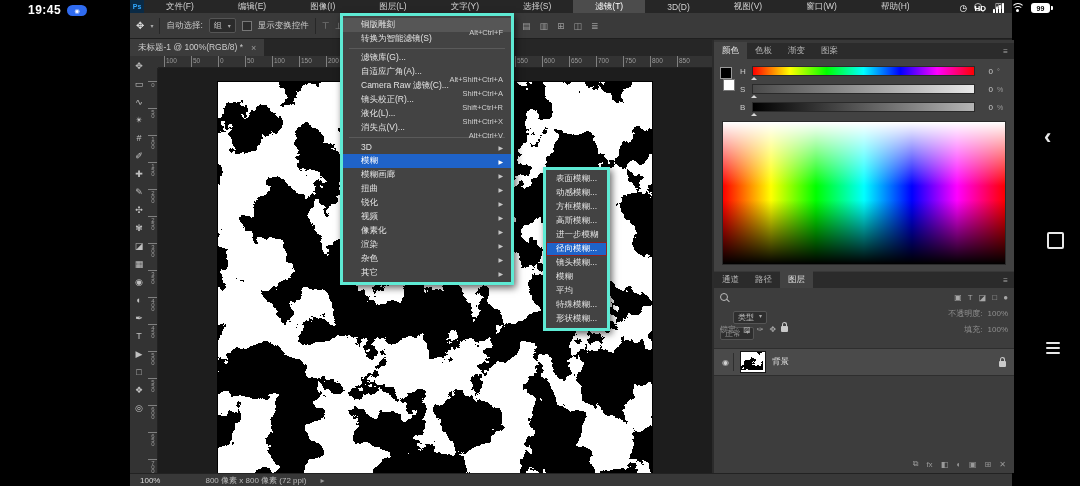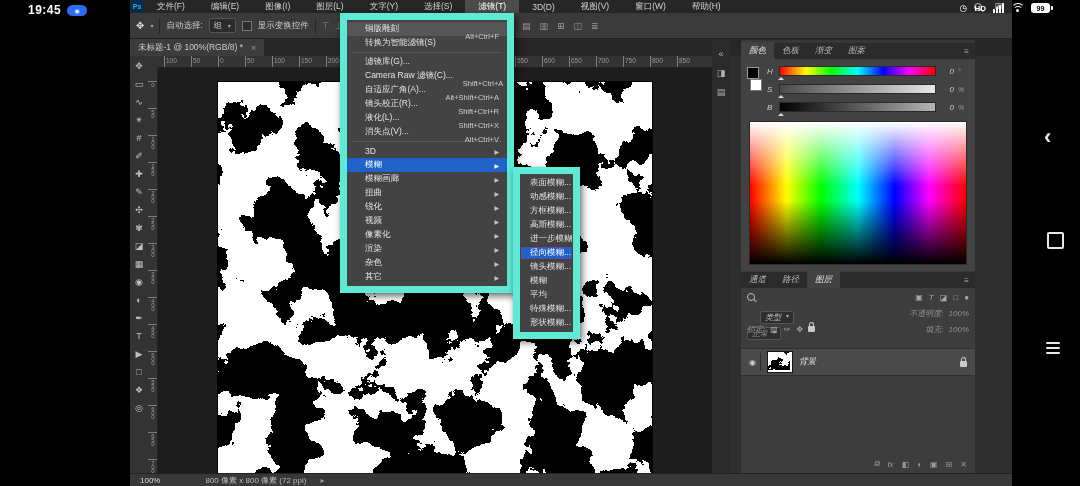--- a/index.html
+++ b/index.html
@@ -32,21 +32,21 @@
   .pn-menu{position:absolute;left:1046px;top:342px;width:14px;z-index:60;}
   .pn-menu i{display:block;height:2px;background:#e8e8e8;margin-bottom:3px;border-radius:1px;}
 
   
   #ps{position:absolute;left:130px;top:0;width:882px;height:486px;background:#2e2e2e;}
 
   .menubar{position:absolute;left:0;top:0;right:0;height:13px;background:#262626;display:flex;align-items:center;z-index:6;}
   .ps-logo{width:14px;height:13px;background:#0a2a45;color:#31a8ff;font-size:7px;font-weight:bold;
            display:flex;align-items:center;justify-content:center;flex:none;}
   .menu-items{display:flex;height:100%;}
-  .menu-item{font-size:8.5px;color:#d2d2d2;padding:0 13px;display:flex;align-items:center;white-space:nowrap;}
+  .menu-item{font-size:8.5px;color:#d2d2d2;padding:0 22px;display:flex;align-items:center;white-space:nowrap;}
   .menu-item.active{background:#4c4c4c;color:#fff;}
   .menubar-right{margin-left:auto;display:flex;gap:12px;margin-right:10px;align-items:center;}
   .search-ic{width:6px;height:6px;border:1px solid #bbb;border-radius:50%;position:relative;}
   .search-ic:after{content:"";position:absolute;width:4px;height:1px;background:#bbb;transform:rotate(45deg);right:-3px;bottom:-1px;}
   .grid-ic{font-size:9px;color:#bbb;line-height:1;}
 
   .optionsbar{position:absolute;left:0;top:13px;right:0;height:26px;background:#3a3a3a;border-bottom:1px solid #1f1f1f;
               display:flex;align-items:center;font-size:8.5px;color:#c8c8c8;gap:6px;padding:0 6px;z-index:1;box-sizing:border-box;}
   .ob-tool{font-size:10px;color:#ddd;}
   .ob-sep{width:1px;height:16px;background:#272727;}
@@ -74,21 +74,21 @@
             writing-mode:vertical-lr;text-orientation:upright;line-height:9px;letter-spacing:-2px;}
 
   .canvas{position:absolute;left:28px;top:68px;width:554px;bottom:13px;background:#1d1d1d;z-index:0;}
   .art{position:absolute;left:60px;top:14px;width:434px;height:391px;background:#fff;box-shadow:0 0 0 1px #000;}
   .art svg{display:block;}
 
   .dock-mini{position:absolute;left:582px;top:40px;width:18px;bottom:13px;background:#2b2b2b;display:flex;flex-direction:column;
              align-items:center;gap:10px;padding-top:10px;z-index:1;box-sizing:border-box;}
   .dm-icon{font-size:9px;color:#b5b5b5;line-height:1;}
 
-  .dock{position:absolute;left:611px;top:40px;width:234px;bottom:13px;background:#383838;z-index:1;font-style:italic;}
+  .dock{position:absolute;left:584px;top:40px;width:300px;bottom:13px;background:#383838;z-index:1;}
   .panel-tabs{position:absolute;left:0;right:0;height:16px;background:#2b2b2b;display:flex;align-items:flex-end;font-size:8.5px;color:#b5b5b5;}
   .color-tabs{top:3px;}
   .layers-tabs{top:232px;}
   .ptab{padding:3px 8px 2px;}
   .ptab.active{background:#424242;color:#e0e0e0;}
   .panel-burger{margin-left:auto;margin-right:6px;color:#aaa;font-size:8px;line-height:1;padding-bottom:3px;}
 
   .color-body{position:absolute;left:0;top:19px;right:0;height:212px;background:#424242;}
   .cp-swatches{position:absolute;left:6px;top:8px;width:14px;height:40px;}
   .cp-fg{position:absolute;left:0;top:0;width:10px;height:10px;background:#000;border:1px solid #999;z-index:2;}
@@ -126,24 +126,24 @@
   .panel-footer{position:absolute;left:0;right:0;bottom:2px;height:14px;display:flex;justify-content:flex-end;gap:8px;
                 padding-right:8px;align-items:center;color:#9a9a9a;font-size:8px;}
 
   .ps-status{position:absolute;left:0;bottom:0;right:0;height:13px;background:#383838;border-top:1px solid #222;display:flex;
              align-items:center;font-size:8px;color:#bdbdbd;padding-left:10px;z-index:4;box-sizing:border-box;}
   .zoom-field{color:#ddd;}
   .doc-info{margin-left:45px;}
   .status-chev{margin-left:14px;color:#999;}
 
   
-  .dropdown{position:absolute;background:#434343;border:7px solid #5eead4;box-shadow:2px 3px 7px rgba(0,0,0,.6);
+  .dropdown{position:absolute;background:#434343;border:3px solid #5eead4;box-shadow:2px 3px 7px rgba(0,0,0,.6);
             z-index:50;font-size:8.5px;color:#e2e2e2;padding:2px 0;box-sizing:border-box;}
   #filter-menu{left:340px;top:13px;width:174px;}
-  #blur-submenu{left:513px;top:167px;width:67px;}
+  #blur-submenu{left:543px;top:167px;width:67px;}
   .menu-row{height:14px;display:flex;align-items:center;padding:0 8px 0 18px;white-space:nowrap;box-sizing:border-box;}
   .menu-row .shortcut{margin-left:auto;color:#cfcfcf;font-size:7.5px;padding-left:10px;margin-top:15px;}
   .menu-row .arrow{margin-left:auto;font-size:6px;color:#c5c5c5;}
   .menu-row.hl{background:#1f63c9;color:#fff;}
   .menu-row.hl .arrow{color:#fff;}
   .repeat-row{background:#565656;}
   .menu-sep{height:1px;background:#5a5a5a;margin:2px 6px;}
   #blur-submenu .menu-row{padding:0 5px 0 10px;}
   #blur-submenu .menu-row.hl{box-shadow:inset 0 0 0 1px #8b2222;}
 </style>
@@ -464,30 +464,30 @@
     </div>
     <div class="menu-sep"></div>
     <div>
 
         <div class="menu-row">
           <span>滤镜库(G)...</span>
           <span class="shortcut"></span>
         </div>
 
         <div class="menu-row">
+          <span>自适应广角(A)...</span>
+          <span class="shortcut">Alt+Shift+Ctrl+A</span>
+        </div>
+
+        <div class="menu-row">
           <span>Camera Raw 滤镜(C)...</span>
           <span class="shortcut">Shift+Ctrl+A</span>
         </div>
 
         <div class="menu-row">
-          <span>自适应广角(A)...</span>
-          <span class="shortcut">Alt+Shift+Ctrl+A</span>
-        </div>
-
-        <div class="menu-row">
           <span>镜头校正(R)...</span>
           <span class="shortcut">Shift+Ctrl+R</span>
         </div>
 
         <div class="menu-row">
           <span>液化(L)...</span>
           <span class="shortcut">Shift+Ctrl+X</span>
         </div>
 
         <div class="menu-row">

